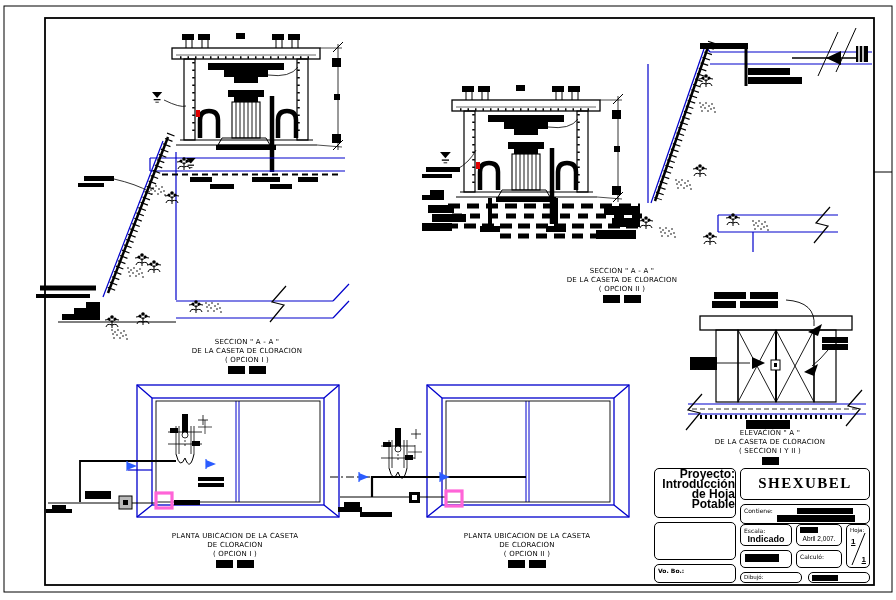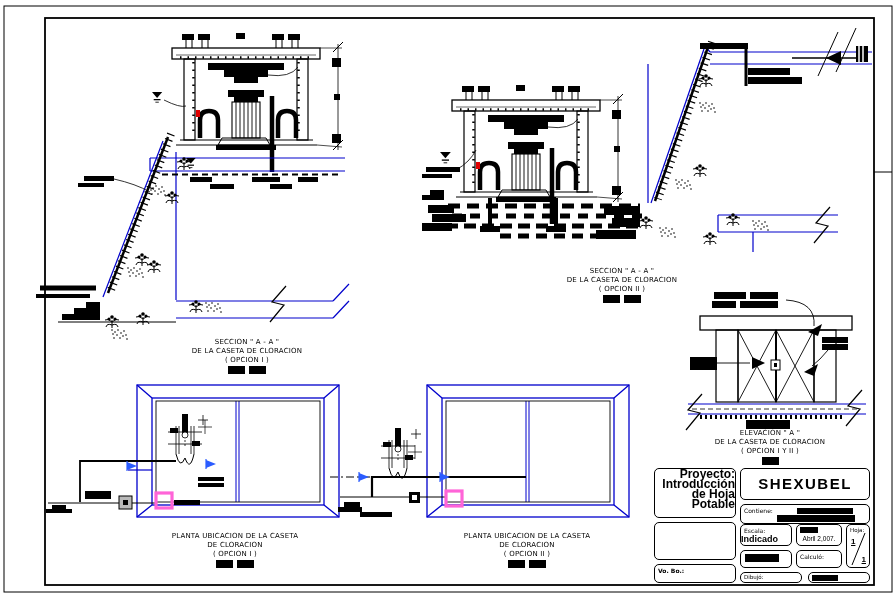--- a/index.html
+++ b/index.html
@@ -8,23 +8,23 @@
   svg{position:absolute;left:0;top:0;}
   .title{position:absolute;text-align:center;font-size:7px;line-height:9px;
          letter-spacing:.2px;color:#000;font-family:"DejaVu Sans", sans-serif;}
   .chips{margin-top:1px;}
   .chips span{display:inline-block;width:17px;height:8px;background:#000;margin:0 2px;}
   
   .tblock{position:absolute;left:652px;top:466px;width:220px;height:118px;}
   .tb-box{position:absolute;border:1.5px solid #000;border-radius:5px;background:#fff;box-sizing:border-box;}
   .tb-label{position:absolute;left:3px;top:2px;font-size:6px;font-weight:bold;font-family:"DejaVu Sans", sans-serif;}
   .company{width:100%;text-align:center;font-size:15px;font-weight:bold;letter-spacing:1.5px;margin-top:6px;
-           font-family:Liberation Sans, sans-serif;}
+           font-family:Liberation Serif, serif;}
   .proj{width:100%;text-align:right;font-size:12px;font-weight:bold;line-height:10px;margin-top:0;}
-  .scaleval{width:100%;font-size:9px;font-weight:bold;margin-top:9px;}
+  .scaleval{width:100%;text-align:center;font-size:9px;font-weight:bold;margin-top:9px;}
   .dateval{width:100%;text-align:center;font-size:6.5px;margin-top:10px;}
   .red-chip{background:#000;}
   .hoja-num{position:absolute;font-size:8px;font-weight:bold;text-decoration:underline;}
 </style>
 </head>
 <body>
 
 <div class="sheet">
 
 <svg width="896" height="600" viewBox="0 0 896 600">
@@ -370,21 +370,21 @@
 <div class="title" style="left:530px;top:267px;width:184px">
   <div>SECCION " A - A "</div>
   <div>DE LA CASETA DE CLORACION</div>
   <div>( OPCION II )</div>
   <div class="chips"><span></span><span></span></div>
 </div>
 
 <div class="title" style="left:678px;top:429px;width:184px">
   <div>ELEVACION " A "</div>
   <div>DE LA CASETA DE CLORACION</div>
-  <div>( OPCION I Y II )</div>
+  <div>( SECCION I Y II )</div>
   <div class="chips"><span></span></div>
 </div>
 
 <div class="title" style="left:143px;top:532px;width:184px">
   <div>PLANTA UBICACION DE LA CASETA</div>
   <div>DE CLORACION</div>
   <div>( OPCION I )</div>
   <div class="chips"><span></span><span></span></div>
 </div>
 

